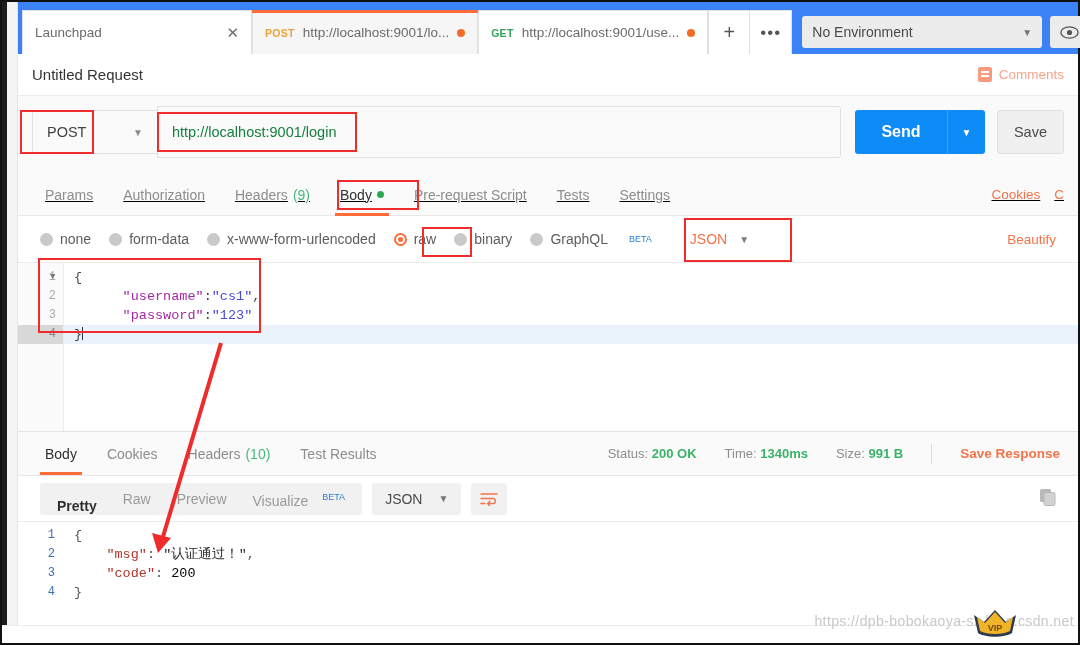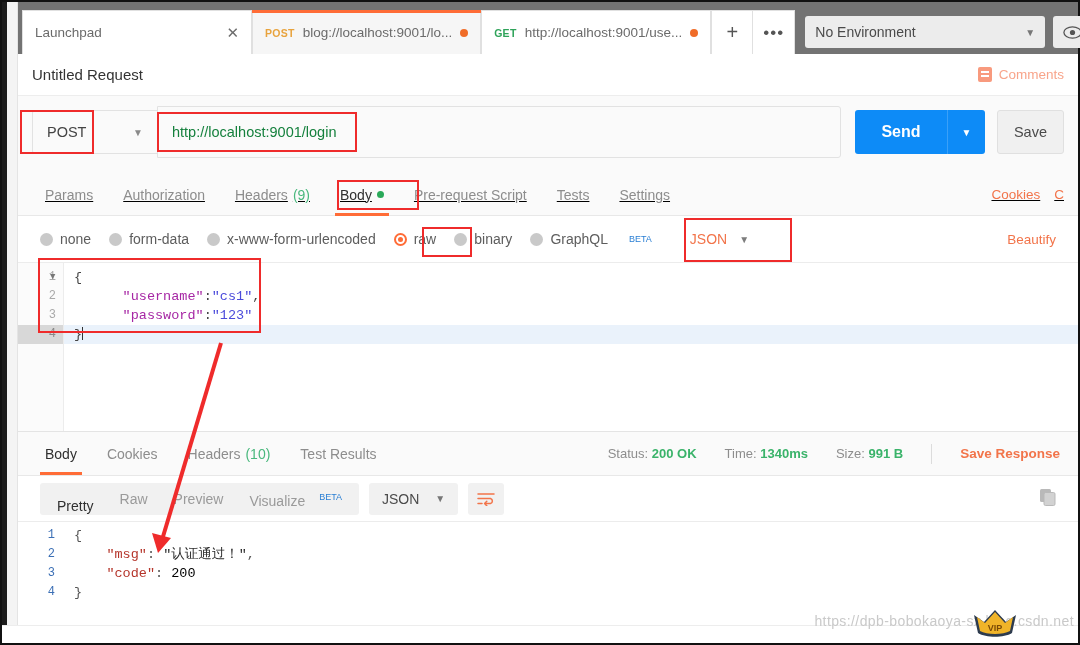--- a/index.html
+++ b/index.html
@@ -25,21 +25,21 @@
   }
   .left-rail-dark {
     position: absolute; left: 0; top: 0;
     width: 5px; height: 100%;
     background: #1c1c1c;
   }
 
   
   .tabbar {
     position: absolute; left: 16px; top: 0; right: 0; height: 52px;
-    background: #737373;
+    background: #3b82f6;
     display: flex; align-items: flex-end;
   }
   .tabs-wrap { display: flex; align-items: flex-end; height: 52px; padding-left: 4px; }
   .tab {
     position: relative;
     height: 44px;
     display: flex; align-items: center;
     padding: 0 12px;
     background: #eaeaea;
     border: 1px solid #e0e0e0;
@@ -220,21 +220,21 @@
 
   .resp-toolbar {
     position:absolute; left:16px; right:0; bottom:122px; height:45px;
     background:#ffffff;
     display:flex; align-items:center; padding: 0 22px;
   }
   .seg {
     display:flex; align-items:center; background:#f1f1f1; border-radius:3px; height:32px; padding:0 4px;
   }
   .seg-item { padding: 0 13px; font-size:14px; color:#9a9a9a; line-height:32px; cursor:pointer;}
-  .seg-item.active { color:#303030; font-weight:normal;margin-top:15px; }
+  .seg-item.active { color:#303030; font-weight:bold;margin-top:15px; }
   .seg2 {
     margin-left:10px; display:flex; align-items:center; gap:16px;
     background:#f1f1f1; border-radius:3px; height:32px; padding:0 13px;
     font-size:14px; color:#4a4a4a; cursor:pointer;
   }
   .seg2 .caret { color:#777; font-size:10px; }
   .wrap-btn {
     margin-left:10px; width:36px; height:32px; background:#f1f1f1; border-radius:3px;
     display:flex; align-items:center; justify-content:center; cursor:pointer;
   }
@@ -285,21 +285,21 @@
   <div class="tabbar">
     <div class="tabs-wrap">
 
       <div class="tab launchpad">
         <span class="tab-launch-label">Launchpad</span>
         <span class="tab-close">✕</span>
       </div>
 
       <div class="tab active">
         <span class="verb post">POST</span>
-        <span class="tab-url">blog://localhost:9001/lo...</span>
+        <span class="tab-url">http://localhost:9001/lo...</span>
         <span class="dot-unsaved"></span>
       </div>
 
       <div class="tab inactive">
         <span class="verb get">GET</span>
         <span class="tab-url">http://localhost:9001/use...</span>
         <span class="dot-unsaved"></span>
       </div>
 
       <div class="tab-plus">+</div>

